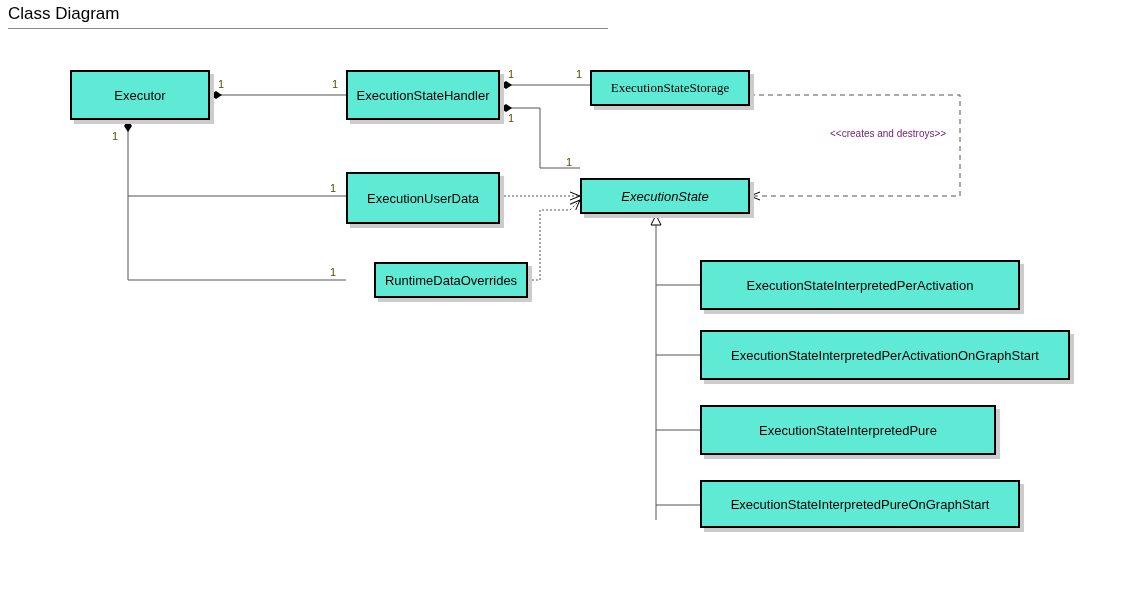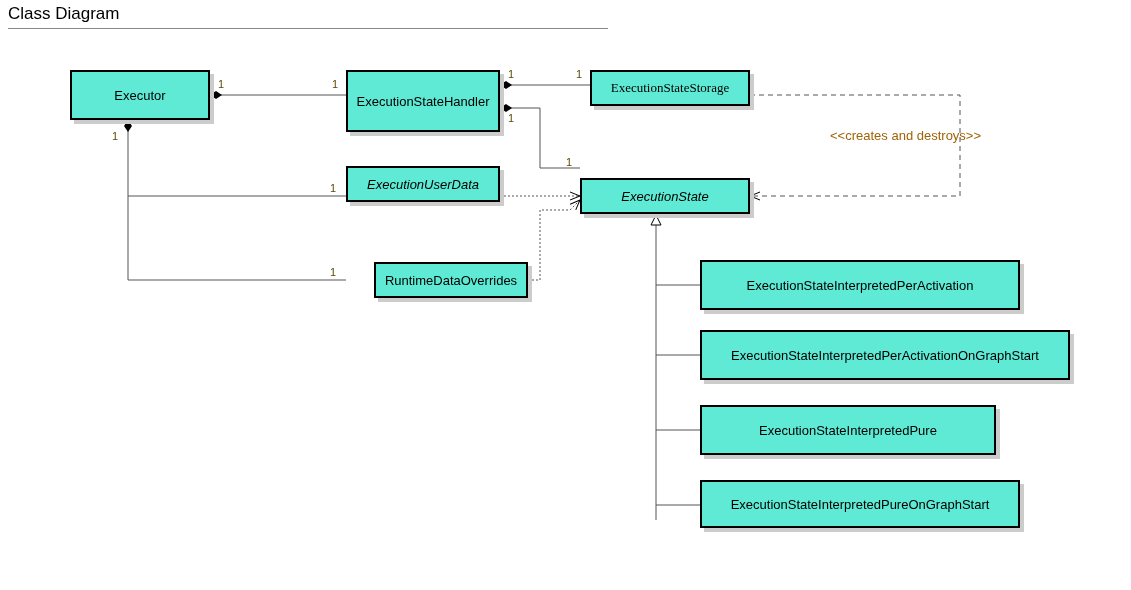--- a/index.html
+++ b/index.html
@@ -49,22 +49,22 @@
     height: 590px;
     pointer-events: none;
   }
   .mlabel {
     position: absolute;
     font-size: 11px;
     color: #5a4a00;
   }
   .annot {
     position: absolute;
-    font-size: 13px;
-    color: #a16207;
+    font-size: 10px;
+    color: #701a75;
   }
 </style>
 </head>
 <body>
 
 <div class="canvas">
 
   <div class="title">Class Diagram</div>
   <div class="title-underline"></div>
 
@@ -109,27 +109,27 @@
     
     <line x1="656" y1="285" x2="700" y2="285" stroke="#555" stroke-width="1"></line>
     <line x1="656" y1="355" x2="700" y2="355" stroke="#555" stroke-width="1"></line>
     <line x1="656" y1="430" x2="700" y2="430" stroke="#555" stroke-width="1"></line>
     <line x1="656" y1="505" x2="700" y2="505" stroke="#555" stroke-width="1"></line>
   </svg>
 
   <div class="box" style="left:70px; top:70px; width:140px; height:50px;">
       <span>Executor</span>
     </div>
-  <div class="box" style="left:346px; top:70px; width:154px; height:62px;align-items:center;">
+  <div class="box" style="left:346px; top:70px; width:154px; height:50px;align-items:center;">
       <span>ExecutionStateHandler</span>
     </div>
   <div class="box" style="left:590px; top:70px; width:160px; height:36px;font-family:Liberation Serif, serif;">
       <span>ExecutionStateStorage</span>
     </div>
-  <div class="box" style="left:346px; top:166px; width:154px; height:36px;font-style:italic;">
+  <div class="box" style="left:346px; top:172px; width:154px; height:52px;">
       <span>ExecutionUserData</span>
     </div>
   <div class="box" style="left:346px; top:262px; width:154px; height:36px;margin-left:28px;">
       <span>RuntimeDataOverrides</span>
     </div>
   <div class="box abstract" style="left:580px; top:178px; width:170px; height:36px;">
       <span>ExecutionState</span>
     </div>
 
   <div class="box" style="left:700px; top:260px; width:320px; height:50px;">

